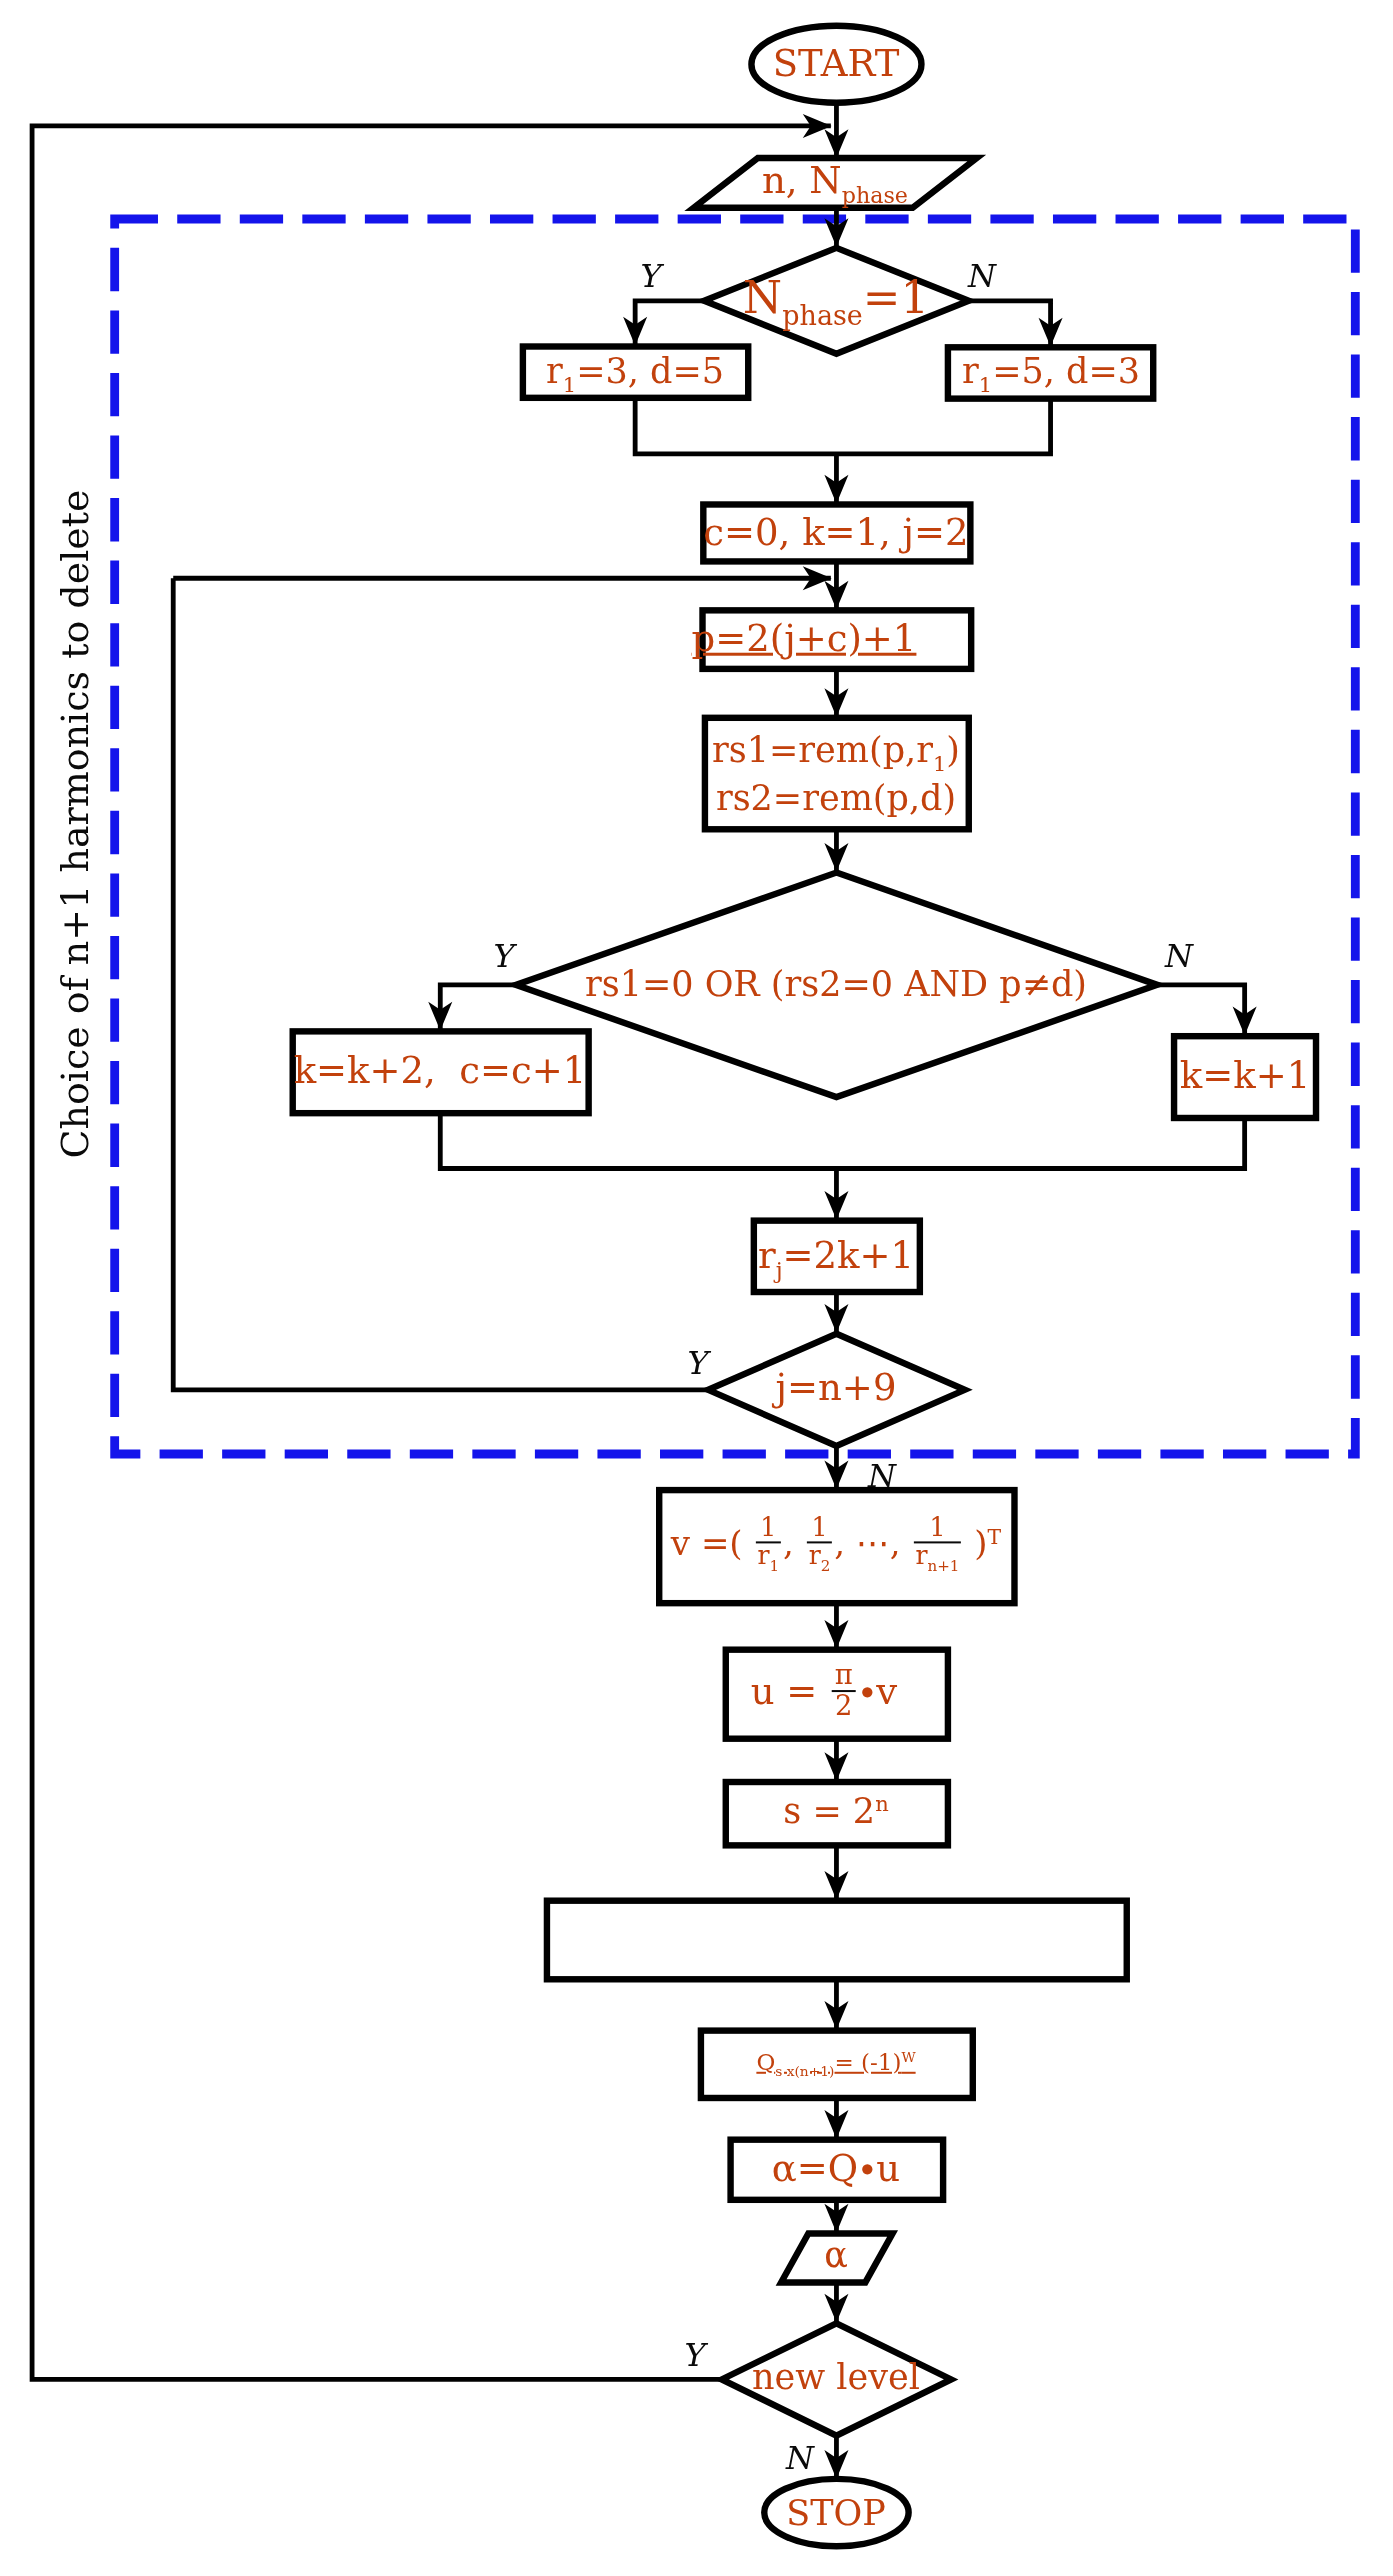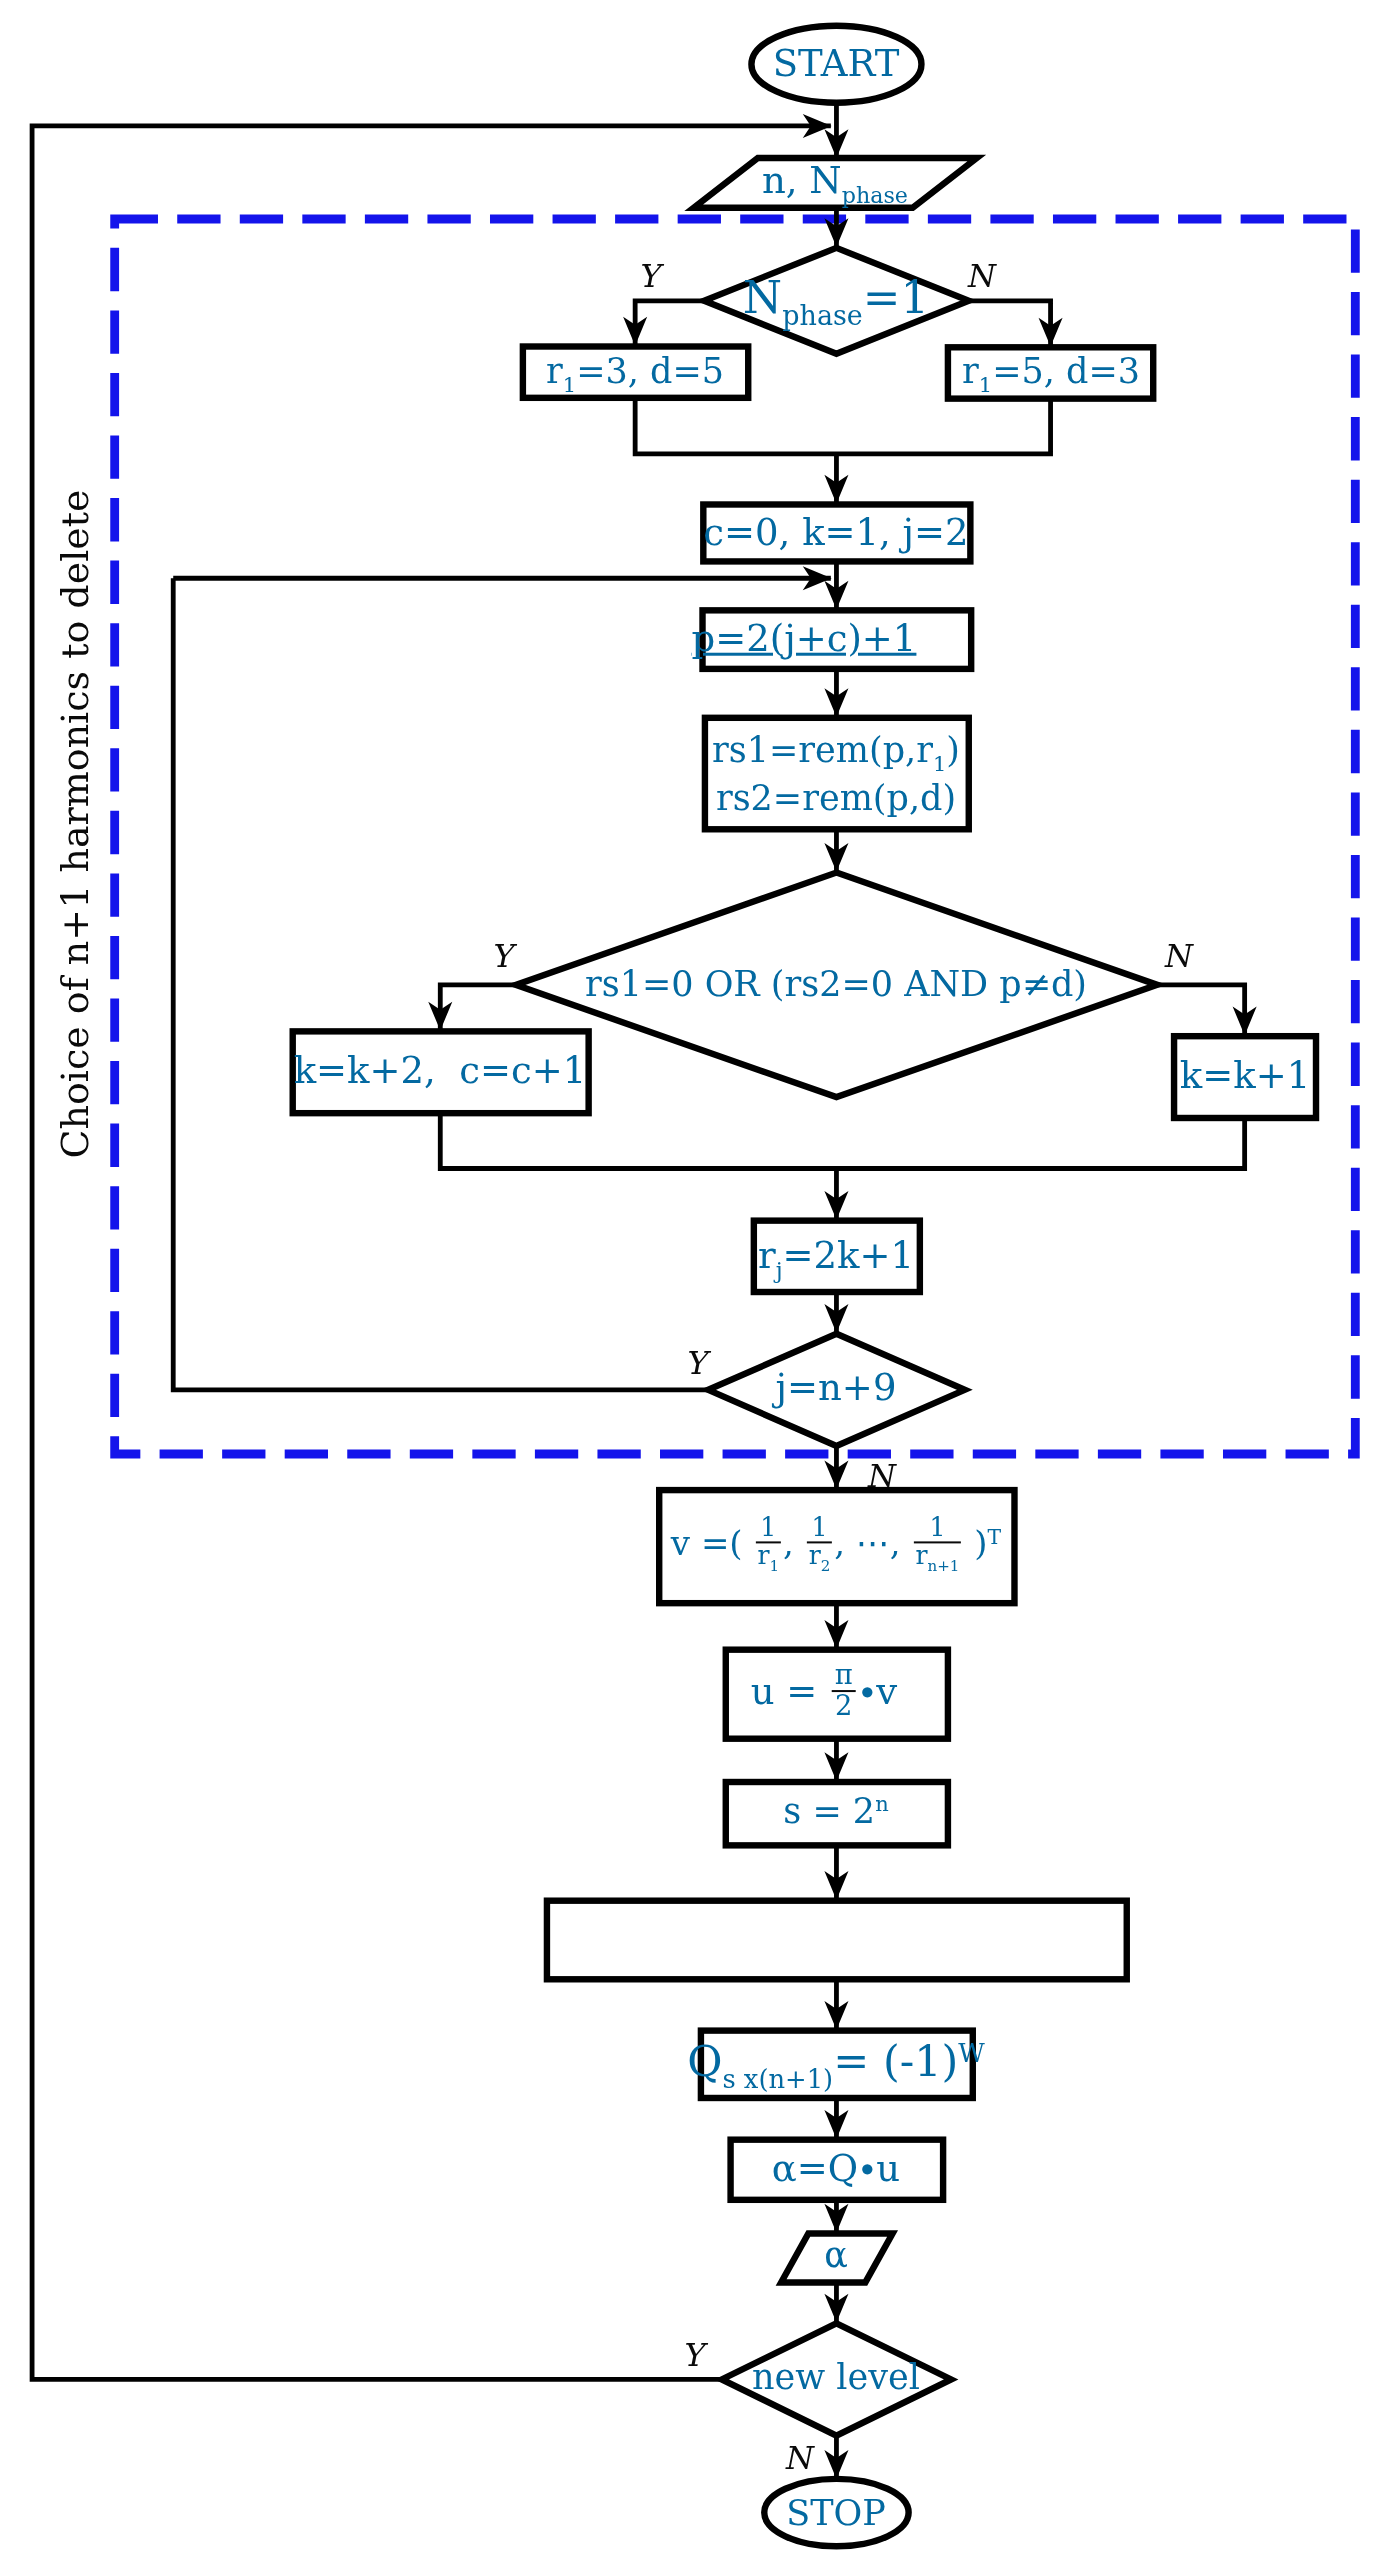--- a/index.html
+++ b/index.html
@@ -1,20 +1,20 @@
 <!DOCTYPE html>
 <html style="font-size:13px"><head>
 <meta charset="utf-8">
 <style>
   html,body{margin:0;padding:0;background:#ffffff;}
   #canvas{position:relative;width:1393px;height:2576px;background:#ffffff;overflow:hidden;
           font-family:"DejaVu Serif","DejaVu Sans",serif;color:#0a0a0a;}
   svg.layer{position:absolute;left:0;top:0;}
   .lbl{position:absolute;transform:translate(-50%,-50%);white-space:nowrap;
-       font-size:37px;line-height:1.15;text-align:center;color:#0369a1;}
+       font-size:37px;line-height:1.15;text-align:center;color:#c2410c;}
   .lbl sub{font-size:.60em;vertical-align:-0.45em;line-height:0;}
   .lbl sup{font-size:.60em;vertical-align:0.55em;line-height:0;}
   .branch{position:absolute;transform:translate(-50%,-50%);font-size:32px;font-style:italic;
           font-family:"DejaVu Serif",serif;color:#0a0a0a;}
   .side-label{position:absolute;transform:translate(-50%,-50%) rotate(-90deg);
           font-size:38px;white-space:nowrap;color:#0a0a0a;}
   .frac{display:inline-block;vertical-align:middle;text-align:center;
         font-size:.74em;line-height:1.05;margin:0 2.4px;transform:translateY(-3.2px);}
   .frac .fn{display:block;border-bottom:2.4px solid #0a0a0a;padding:0 3.2px;}
   .frac .fd{display:block;padding:0 1.6px;}
@@ -98,21 +98,21 @@
   <div class="lbl" style="left:836px;top:750px;font-size:35px;">rs1=rem(p,r<sub>1</sub>)</div>
   <div class="lbl" style="left:836px;top:798px;font-size:35px;">rs2=rem(p,d)</div>
   <div class="lbl" style="left:836px;top:984px;font-size:35px;">rs1=0 OR (rs2=0 AND p≠d)</div>
   <div class="lbl" style="left:440px;top:1071px;">k=k+2,&nbsp; c=c+1</div>
   <div class="lbl" style="left:1245px;top:1076px;">k=k+1</div>
   <div class="lbl" style="left:836px;top:1256px;">r<sub>j</sub>=2k+1</div>
   <div class="lbl" style="left:836px;top:1388px;">j=n+9</div>
   <div class="lbl" style="left:836px;top:1546px;font-size:34px;">v =( <span class="frac"><span class="fn">1</span><span class="fd">r<sub>1</sub></span></span>, <span class="frac"><span class="fn">1</span><span class="fd">r<sub>2</sub></span></span>, ⋯, <span class="frac"><span class="fn">1</span><span class="fd">r<sub>n+1</sub></span></span> )<sup>T</sup></div>
   <div class="lbl" style="left:824px;top:1694px;">u = <span class="frac"><span class="fn">π</span><span class="fd">2</span></span>∙v</div>
   <div class="lbl" style="left:836px;top:1811px;font-size:35px;">s = 2<sup>n</sup></div>
-  <div class="lbl" style="left:836px;top:2062px;font-size:43px;">Q<sub>s x(n+1)</sub>= (-1)<sup>W</sup></div>
+  <div class="lbl" style="left:836px;top:2062px;font-size:23px;text-decoration:underline;">Q<sub>s x(n+1)</sub>= (-1)<sup>W</sup></div>
   <div class="lbl" style="left:836px;top:2169px;">α=Q∙u</div>
   <div class="lbl" style="left:836px;top:2255px;font-size:35px;">α</div>
   <div class="lbl" style="left:836px;top:2377px;font-size:35px;">new level</div>
   <div class="lbl" style="left:836px;top:2513px;font-size:35px;">STOP</div>
 
   <div class="branch" style="left:651px;top:276px;">Y</div>
   <div class="branch" style="left:982px;top:276px;">N</div>
   <div class="branch" style="left:504px;top:956px;">Y</div>
   <div class="branch" style="left:1179px;top:956px;">N</div>
   <div class="branch" style="left:698px;top:1363px;">Y</div>

